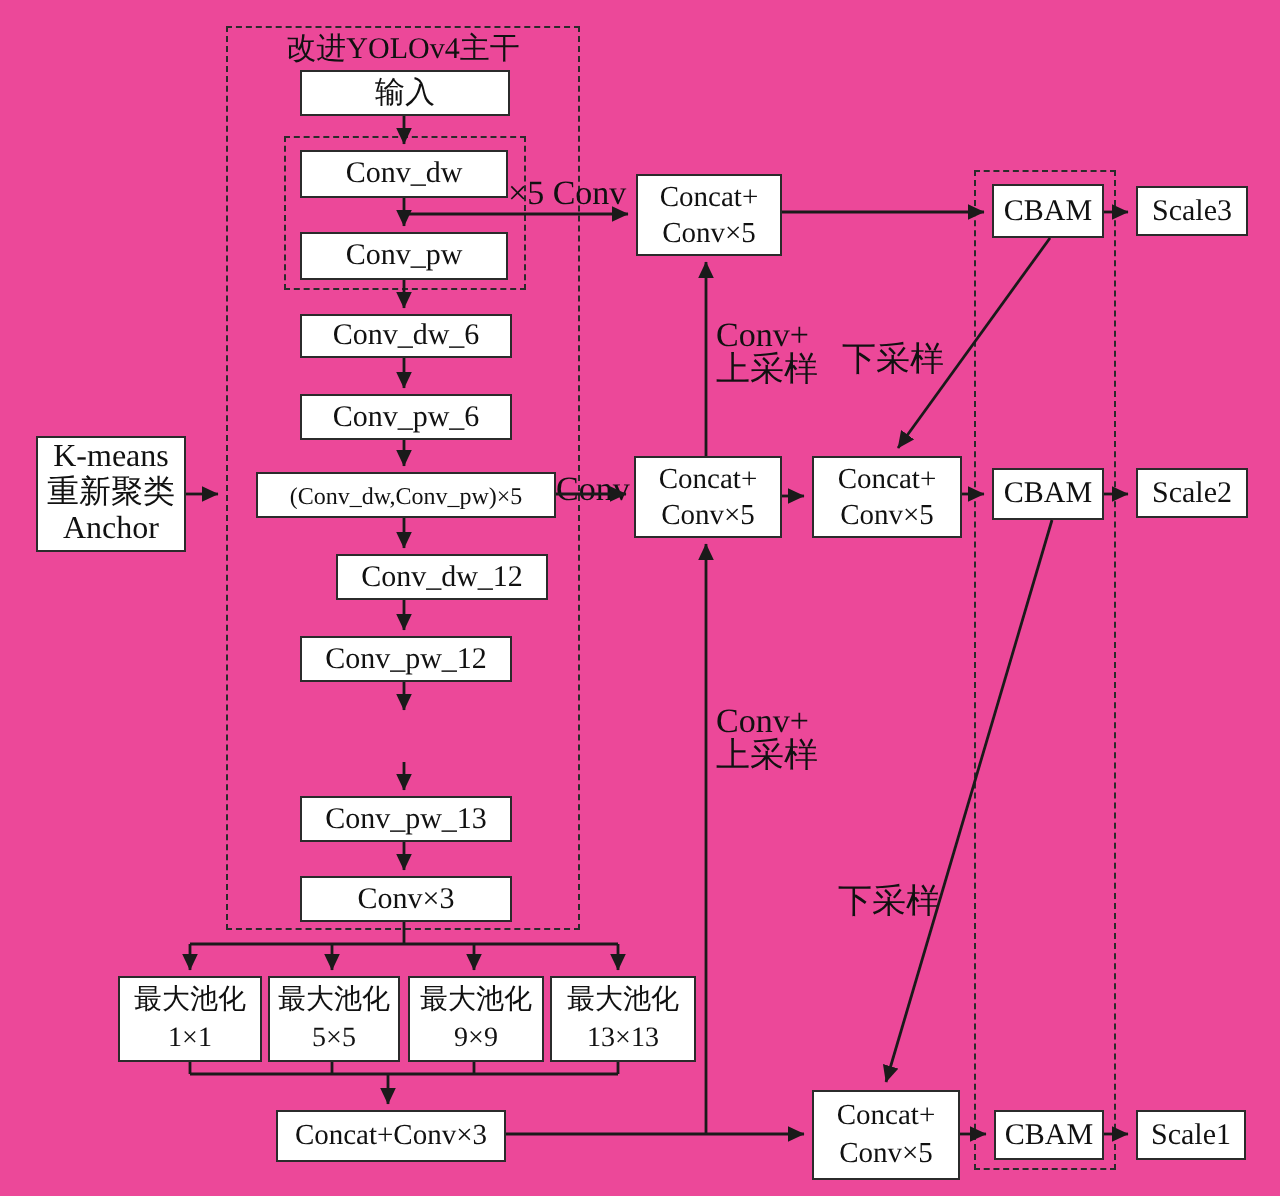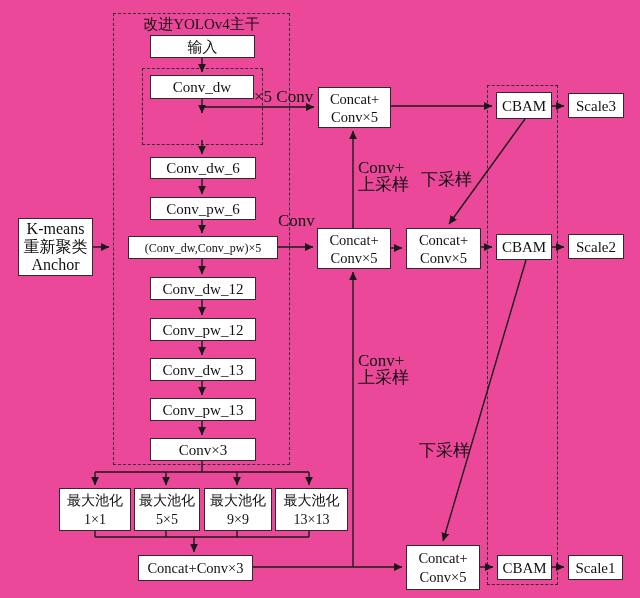--- a/index.html
+++ b/index.html
@@ -35,37 +35,37 @@
   <div class="frame" style="left:487px;top:85px;width:71px;height:500px;"></div>
 
   <div class="title">改进YOLOv4主干</div>
 
   <div class="box" style="left:150px;top:75px;width:104px;height:24px;">
       <span class="ln">Conv_dw</span>
     </div>
   <div class="box" style="left:150px;top:35px;width:105px;height:23px;">
       <span class="ln">输入</span>
     </div>
+  <div class="box" style="left:150px;top:116px;width:104px;height:24px;">
+      <span class="ln">Conv_pw</span>
+    </div>
   <div class="box" style="left:150px;top:157px;width:106px;height:22px;">
       <span class="ln">Conv_dw_6</span>
     </div>
   <div class="box" style="left:150px;top:197px;width:106px;height:23px;">
       <span class="ln">Conv_pw_6</span>
     </div>
   <div class="box" style="left:128px;top:236px;width:150px;height:23px;font-size:12px;">
       <span class="ln">(Conv_dw,Conv_pw)×5</span>
     </div>
-  <div class="box" style="left:150px;top:277px;width:106px;height:23px;text-align:center;">
+  <div class="box" style="left:168px;top:277px;width:106px;height:23px;text-align:center;">
       <span class="ln">Conv_dw_12</span>
     </div>
   <div class="box" style="left:150px;top:318px;width:106px;height:23px;">
       <span class="ln">Conv_pw_12</span>
-    </div>
-  <div class="box" style="left:150px;top:358px;width:106px;height:23px;">
-      <span class="ln">Conv_dw_13</span>
     </div>
   <div class="box" style="left:150px;top:398px;width:106px;height:23px;">
       <span class="ln">Conv_pw_13</span>
     </div>
   <div class="box" style="left:150px;top:438px;width:106px;height:23px;">
       <span class="ln">Conv×3</span>
     </div>
 
   <div class="box" style="left:18px;top:218px;width:75px;height:58px;font-size:16px;line-height:18px;">
     <span class="ln">K-means</span>
@@ -124,21 +124,21 @@
       <span class="ln">Scale3</span>
     </div>
   <div class="box" style="left:568px;top:234px;width:56px;height:25px;">
       <span class="ln">Scale2</span>
     </div>
   <div class="box" style="left:568px;top:555px;width:55px;height:25px;">
       <span class="ln">Scale1</span>
     </div>
 
   <div class="lbl" style="left:254px;top:88px;">×5 Conv</div>
-  <div class="lbl" style="left:278px;top:212px;">Conv</div>
+  <div class="lbl" style="left:278px;top:236px;">Conv</div>
   <div class="lbl" style="left:358px;top:159px;">
     <span style="display:block;">Conv+</span>
     <span style="display:block;">上采样</span>
   </div>
   <div class="lbl" style="left:358px;top:352px;">
     <span style="display:block;">Conv+</span>
     <span style="display:block;">上采样</span>
   </div>
   <div class="lbl" style="left:421px;top:171px;">下采样</div>
   <div class="lbl" style="left:419px;top:442px;">下采样</div>

